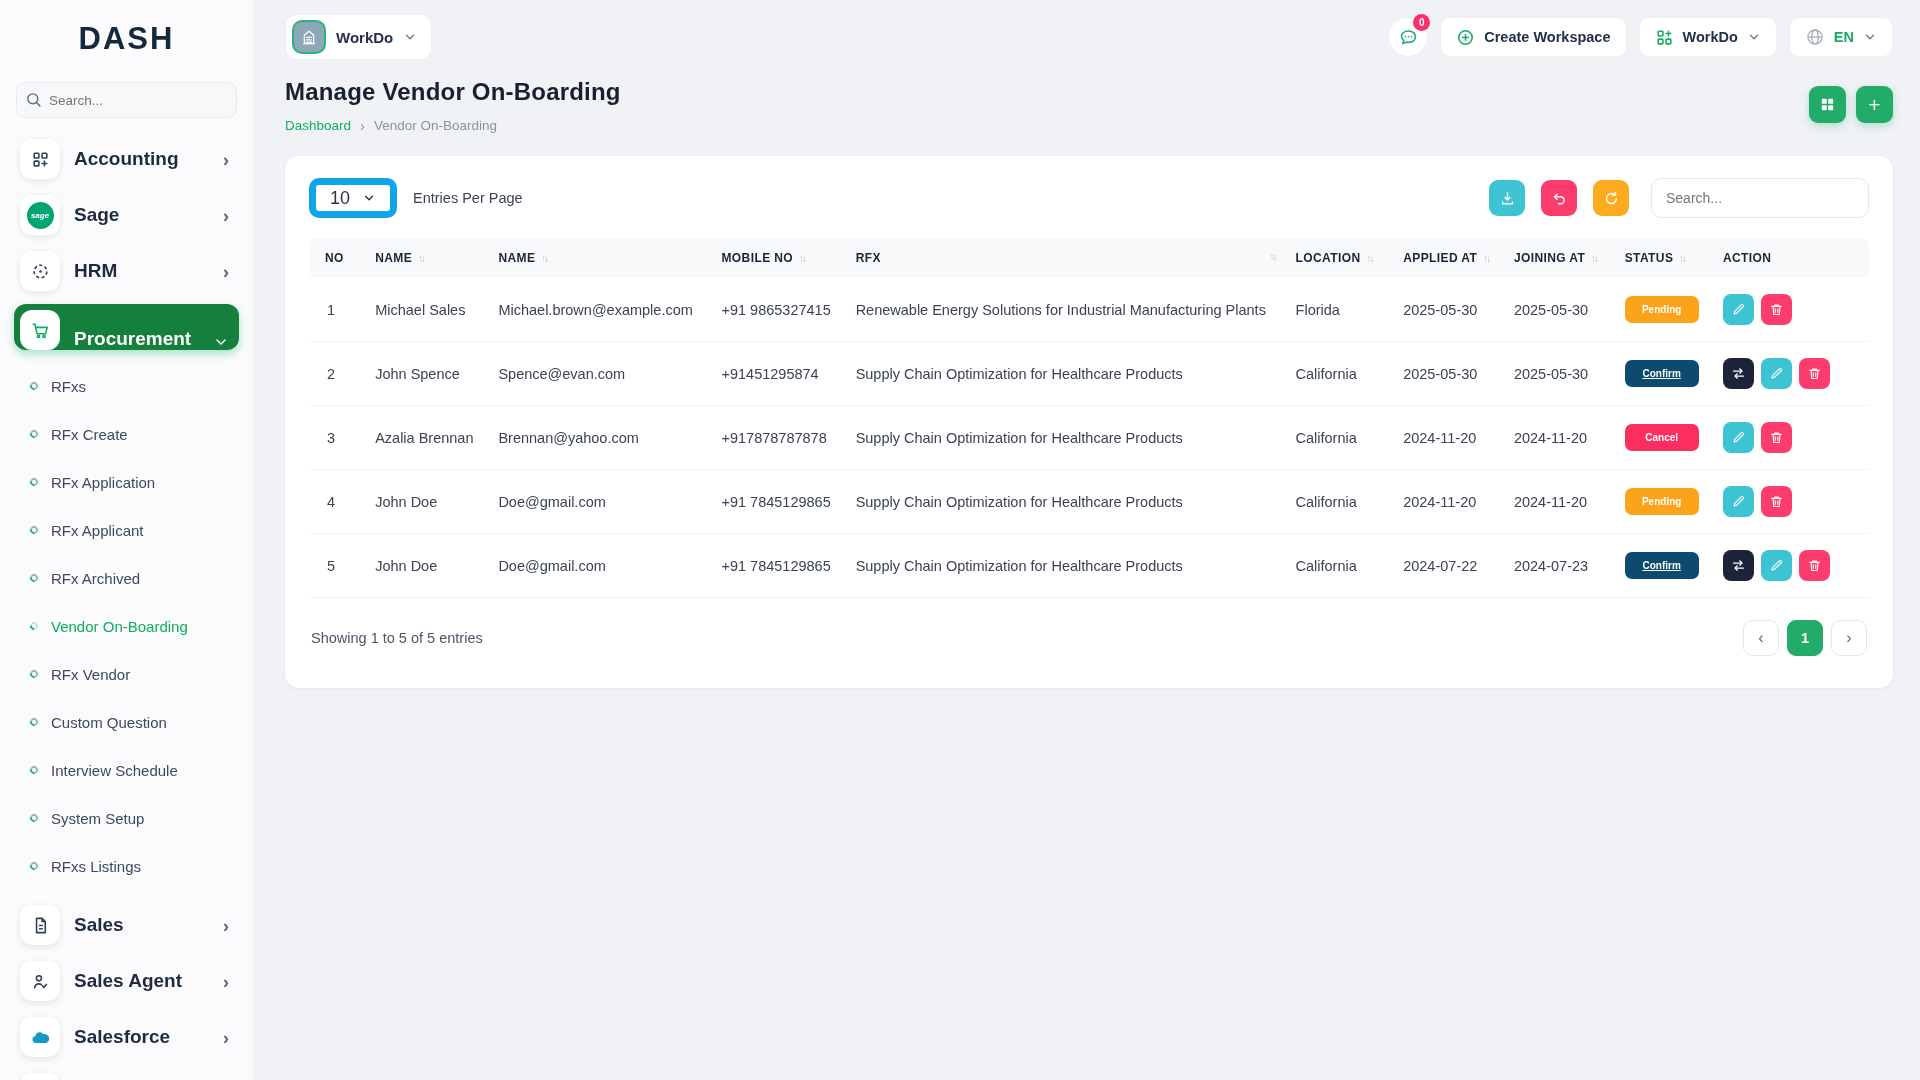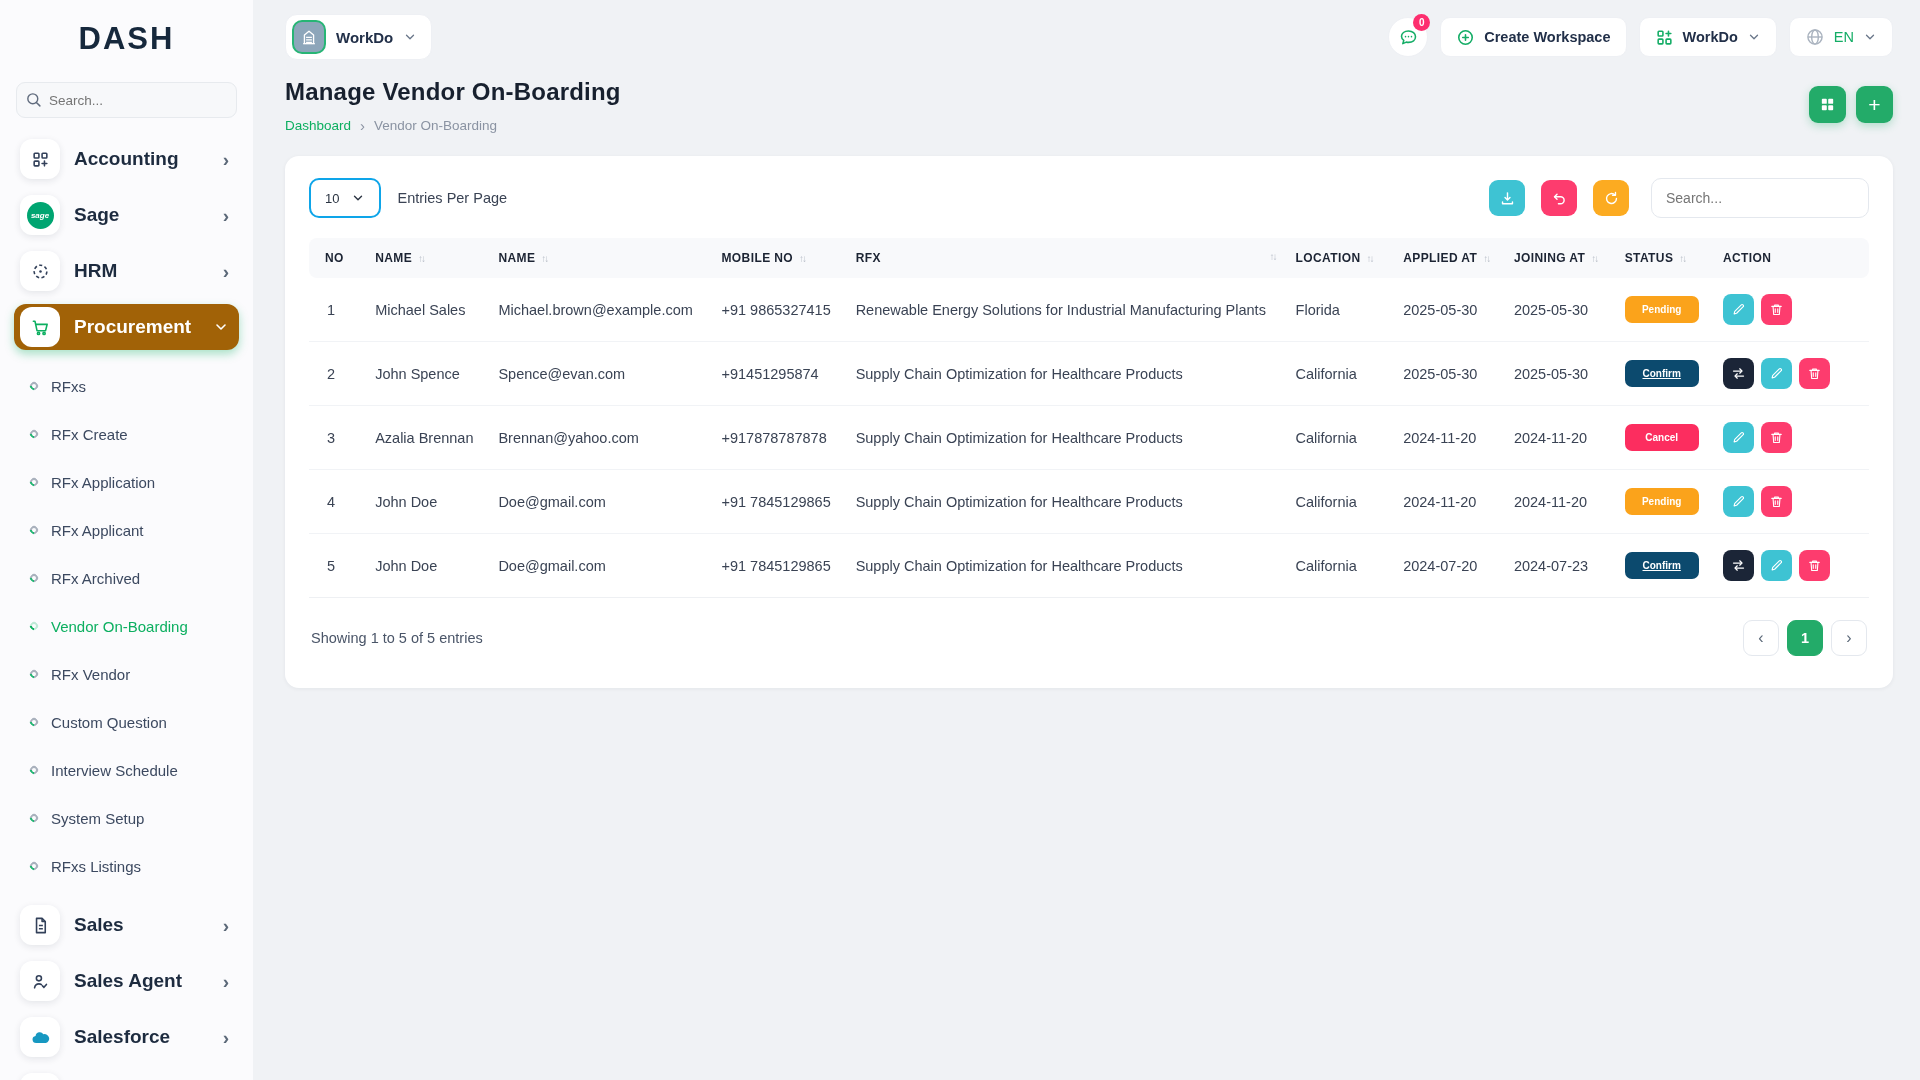--- a/index.html
+++ b/index.html
@@ -13,21 +13,21 @@
   .logo-text { font-size:31px; font-weight:800; letter-spacing:2px; color:#16283c; position:relative; }
   .side-search { margin:4px 4px 18px 4px; position:relative; }
   .side-search input { width:100%; height:36px; border:1px solid #e7eaee; background:#f7f8fa; border-radius:9px; padding:0 10px 0 32px; font-size:13.5px; color:#43506a; outline:none; font-family:"Liberation Sans",sans-serif; }
   .side-search .s-ic { position:absolute; left:9px; top:9px; width:17px; height:17px; color:#606b7d; }
 
   .nav-item { display:flex; align-items:center; gap:14px; height:46px; margin:10px 2px; padding:0 10px 0 6px; border-radius:12px; cursor:pointer; }
   .nav-ic { width:40px; height:40px; min-width:40px; background:#ffffff; border-radius:12px; box-shadow:0 2px 7px rgba(25,39,62,.10); display:flex; align-items:center; justify-content:center; color:#33415a; }
   .nav-ic svg { width:19px; height:19px; }
   .nav-label { flex:1; font-size:19px; font-weight:600; color:#1d2b3f; }
   .nav-chev { color:#5c6979; font-size:19px; line-height:1; font-weight:600; }
-  .nav-item.active { background:#a16207; box-shadow:0 4px 10px rgba(12,175,96,.35); }
+  .nav-item.active { background:#15803d; box-shadow:0 4px 10px rgba(12,175,96,.35);align-items:flex-end; }
   .nav-item.active .nav-label, .nav-item.active .nav-chev-down { color:#fff; }
   .nav-item.active .nav-ic { box-shadow:none; color:#0caf60; }
   .nav-chev-down { width:16px; height:16px; color:#5c6979; }
   .sage-circle { width:27px; height:27px; border-radius:50%; background:#00a571; color:#fff; font-size:8px; font-style:italic; font-weight:700; display:flex; align-items:center; justify-content:center; }
   .sf-cloud { width:26px; height:18px; }
 
   .sub-list { padding:2px 0 2px 6px; }
   .sub-item { display:flex; align-items:center; gap:13px; height:48px; padding-left:12px; cursor:pointer; font-size:15px; color:#3c4960; }
   .sub-item .ring { width:8px; height:8px; min-width:8px; border:2px solid #a9b1bd; border-left-color:#22b573; border-radius:50%; transform:rotate(-45deg); }
   .sub-item.active { color:#0caf60; }
@@ -41,37 +41,37 @@
   .ws-box svg { width:20px; height:20px; }
   .ws-name { font-size:15px; font-weight:600; color:#223049; }
   .chev-svg { width:14px; height:14px; color:#697689; }
   .top-right { display:flex; align-items:center; gap:12px; }
   .chat-btn { position:relative; width:40px; height:40px; border-radius:50%; background:#fff; border:1px solid #eef0f4; display:flex; align-items:center; justify-content:center; color:#14ad66; cursor:pointer; }
   .chat-btn svg { width:21px; height:21px; }
   .chat-badge { position:absolute; top:-4px; right:-3px; min-width:17px; height:17px; border-radius:9px; background:#fd2e6e; color:#fff; font-size:10px; font-weight:700; display:flex; align-items:center; justify-content:center; padding:0 4px; }
   .pill-btn { display:flex; align-items:center; gap:9px; height:40px; background:#fff; border:1px solid #eef0f4; border-radius:10px; padding:0 15px; font-size:14.5px; font-weight:600; color:#223049; cursor:pointer; font-family:"Liberation Sans",sans-serif; }
   .pill-btn .g-ic { width:19px; height:19px; color:#14ad66; }
   .pill-btn .gray-ic { width:20px; height:20px; color:#aab3bf; }
-  .lang-txt { color:#14ad66; font-weight:400; }
+  .lang-txt { color:#14ad66; font-weight:700; }
 
   .page-head { display:flex; align-items:flex-start; justify-content:space-between; margin-top:18px; }
   .page-title { font-size:24px; font-weight:700; color:#17202e; letter-spacing:.2px; }
   .crumbs { display:flex; align-items:center; gap:9px; margin-top:11px; font-size:13.5px; }
   .crumb-home { color:#0caf60; text-decoration:none; cursor:pointer; }
   .crumb-sep { color:#8a93a2; font-size:15px; }
   .crumb-cur { color:#8a93a2; }
   .head-actions { display:flex; gap:10px; margin-top:8px; }
   .sq-btn { width:37px; height:37px; border:none; border-radius:9px; background:#23ab69; color:#fff; display:flex; align-items:center; justify-content:center; cursor:pointer; box-shadow:0 3px 8px rgba(35,171,105,.3); }
   .sq-btn svg { width:17px; height:17px; }
   .sq-btn .plus-g { font-size:21px; font-weight:500; line-height:1; }
 
   
   .card { margin-top:22px; background:#fff; border-radius:14px; box-shadow:0 1px 4px rgba(20,30,50,.06); padding:22px 24px 8px 24px; }
   .controls { display:flex; align-items:center; gap:16px; }
-  .entries-select { display:flex; align-items:center; gap:12px; height:40px; border:2px solid #0ea5e9; border-radius:10px; padding:0 14px; background:#fff; cursor:pointer; font-size:13px; color:#2b3442; }
+  .entries-select { display:flex; align-items:center; gap:12px; height:40px; border:7px solid #0ea5e9; border-radius:10px; padding:0 14px; background:#fff; cursor:pointer; font-size:18px; color:#2b3442; }
   .entries-label { font-size:14.5px; color:#3a4354; }
   .ctrl-spacer { flex:1; }
   .ico-btn { width:36px; height:36px; border:none; border-radius:9px; display:flex; align-items:center; justify-content:center; cursor:pointer; color:#fff; }
   .ico-btn svg { width:17px; height:17px; }
   .ico-btn.dl { background:#3ec3d3; }
   .ico-btn.undo { background:#fd3c6e; }
   .ico-btn.refresh { background:#fcab21; }
   .tbl-search { position:relative; margin-left:6px; }
   .tbl-search input { width:218px; height:40px; border:1px solid #e4e8ee; border-radius:10px; padding:0 14px; font-size:14px; color:#43506a; outline:none; font-family:"Liberation Sans",sans-serif; }
 
@@ -524,21 +524,21 @@
             </div>
               </td>
           </tr>
           <tr>
             <td>5</td>
             <td>John Doe</td>
             <td>Doe@gmail.com</td>
             <td>+91 7845129865</td>
             <td>Supply Chain Optimization for Healthcare Products</td>
             <td>California</td>
-            <td>2024-07-20</td>
+            <td>2024-07-22</td>
             <td>2024-07-23</td>
             <td><span class="badge confirm">Confirm</span></td>
             <td>
                 <div class="actions">
               <button class="act-btn swap">
                     <svg viewBox="0 0 24 24" fill="none" stroke="currentColor" stroke-width="2" stroke-linecap="round" stroke-linejoin="round">
                       <path d="M4 8h13"></path>
                       <path d="M14 4.5L17.5 8 14 11.5"></path>
                       <path d="M20 16H7"></path>
                       <path d="M10 12.5L6.5 16l3.5 3.5"></path>

